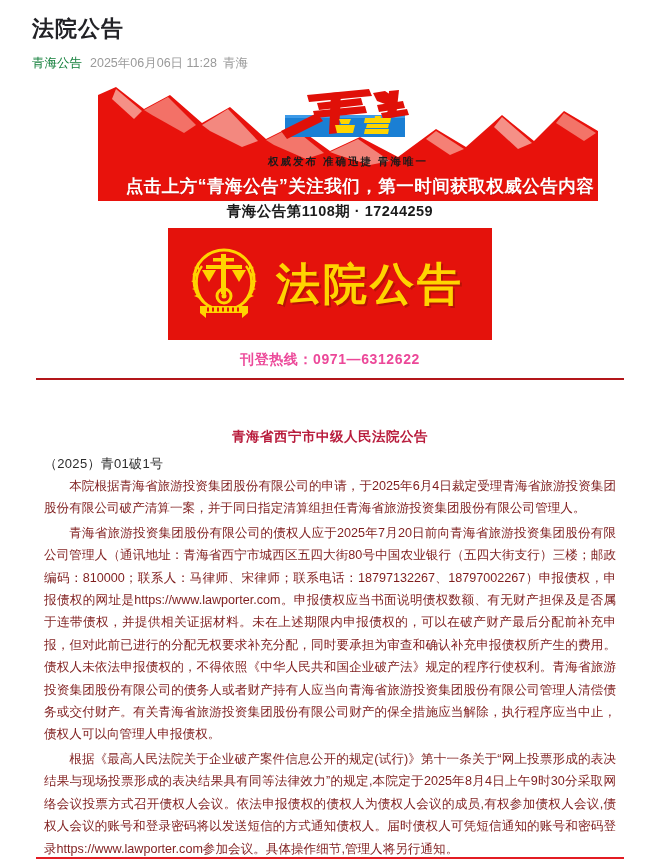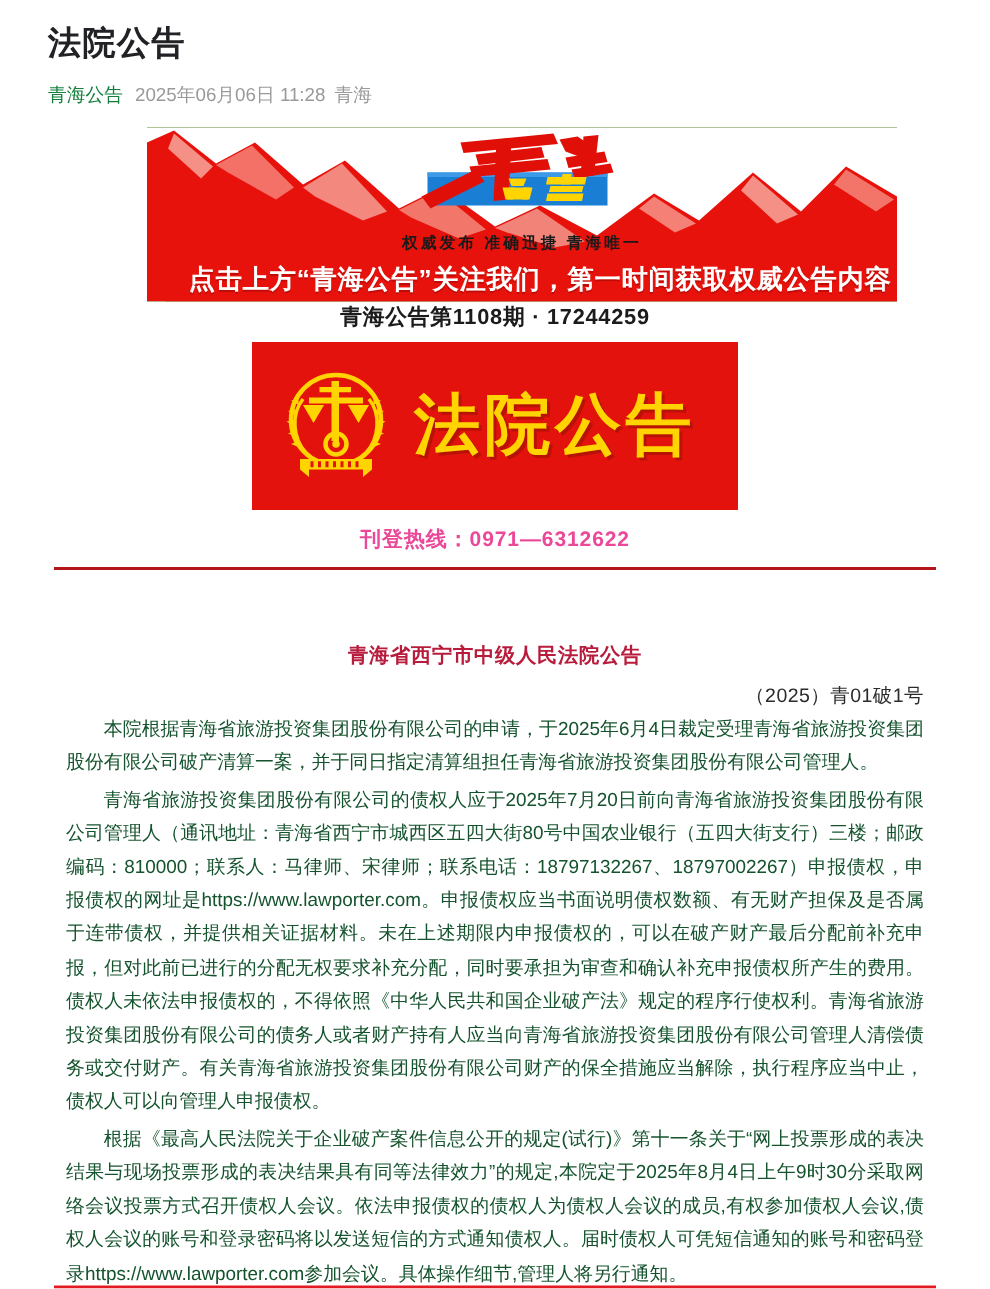--- a/index.html
+++ b/index.html
@@ -30,21 +30,21 @@
   .byline .account { color: #15803d; margin-right: 8px; text-align: right; }
   .byline .date { color: #9a9a9a; margin-right: 6px; }
   .byline .loc { color: #9a9a9a; }
 
   
   .banner {
     position: absolute;
     left: 98px; top: 85px;
     width: 500px; height: 116px;
     overflow: hidden;
-    background: #4d7c0f;
+    background: #3b82f6;
   }
   .mountains { position:absolute; inset:0; }
   .banner-strip {
     position: absolute;
     left: 0; bottom: 0;
     width: 500px; height: 30px;
     background: #e8120c;
     display: flex; align-items: center; justify-content: center; margin-left: 12px;
   }
   .banner-strip .cta {
@@ -126,32 +126,32 @@
     text-align: center;
     font-size: 13.5px;
     font-weight: 700;
     color: #b81c3c;
     letter-spacing: .5px;
     margin-top: 31px;
     line-height: 20px;
     white-space: nowrap;
   }
   .doc-caseno {
-    text-align: right;
+    text-align: left;
     font-size: 13px;
     color: #2b2b2b;
     margin-top: 7px;
     line-height: 19px;
     letter-spacing: .3px;
     white-space: nowrap;
   }
   .doc-para {
     font-size: 12.6px;
     line-height: 22.4px;
-    color: #14532d;
+    color: #7f1d1d;
     text-align: justify;
     text-justify: inter-ideograph;
     text-indent: 2em;
     margin-top: 2px;
     letter-spacing: 0px;
     word-break: break-all;
   }
   .doc-closing {
     font-size: 12.6px;
     line-height: 22.4px;

